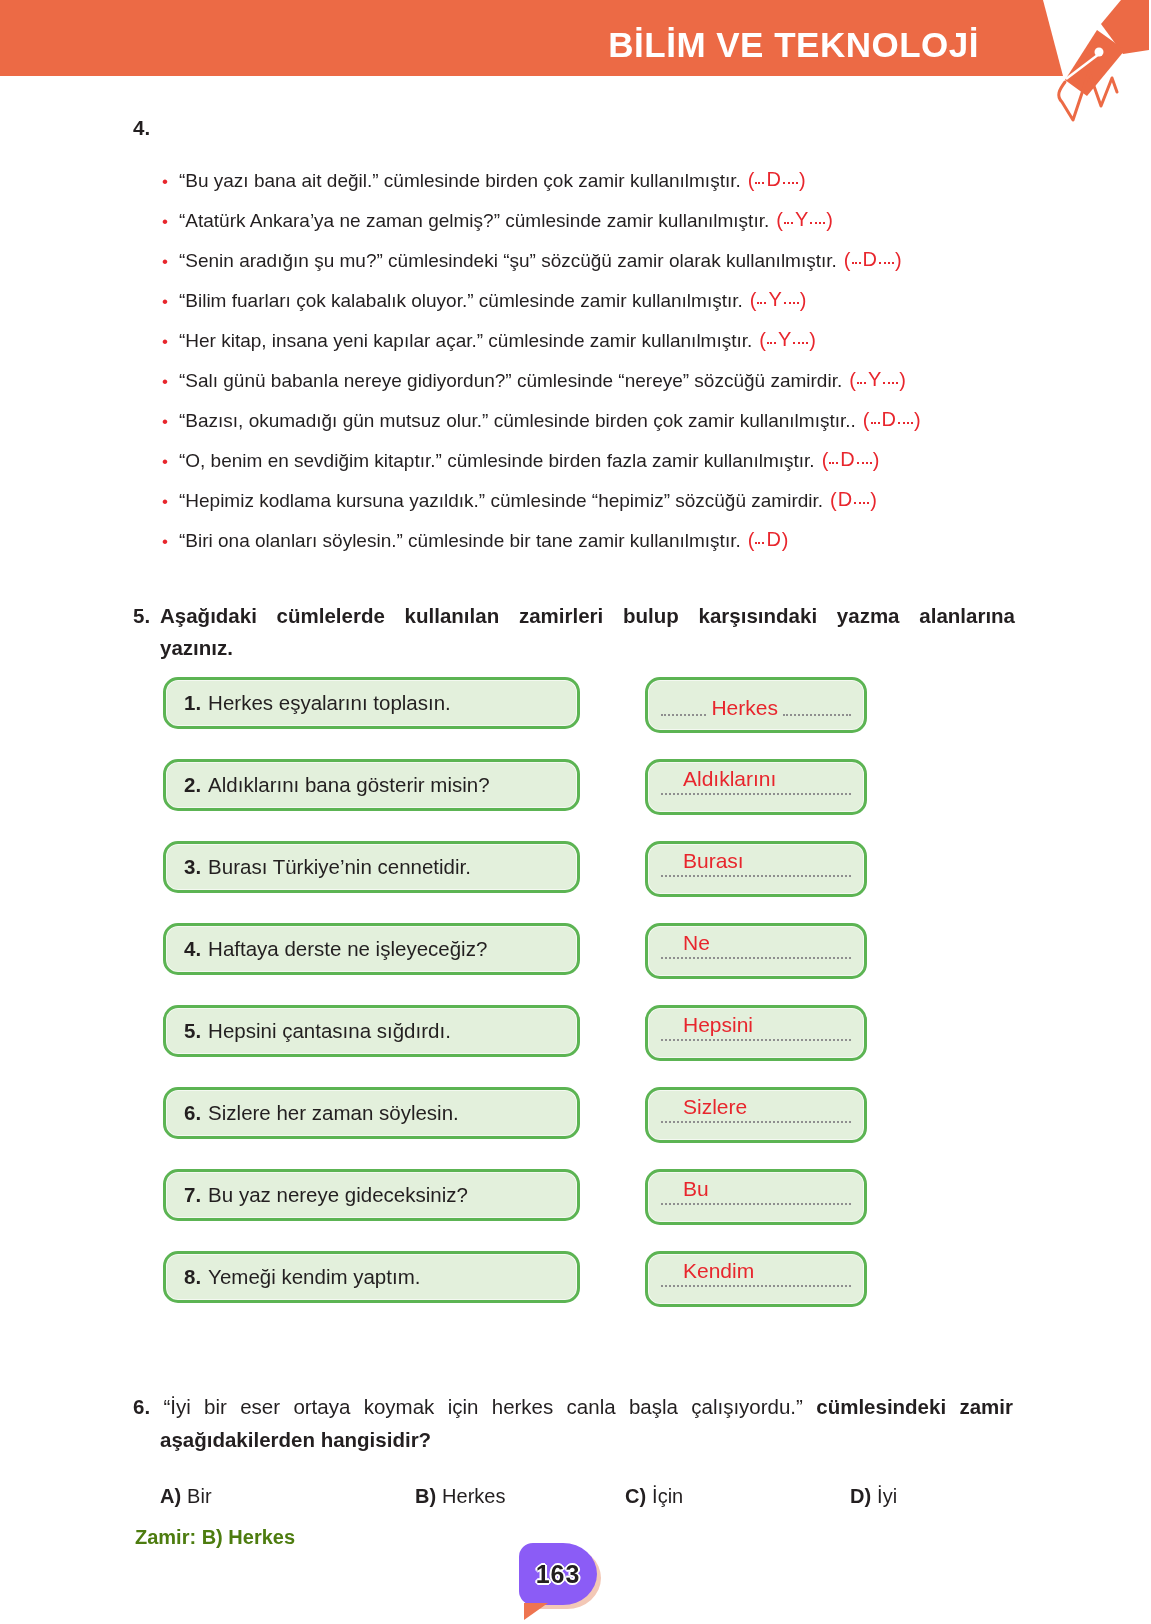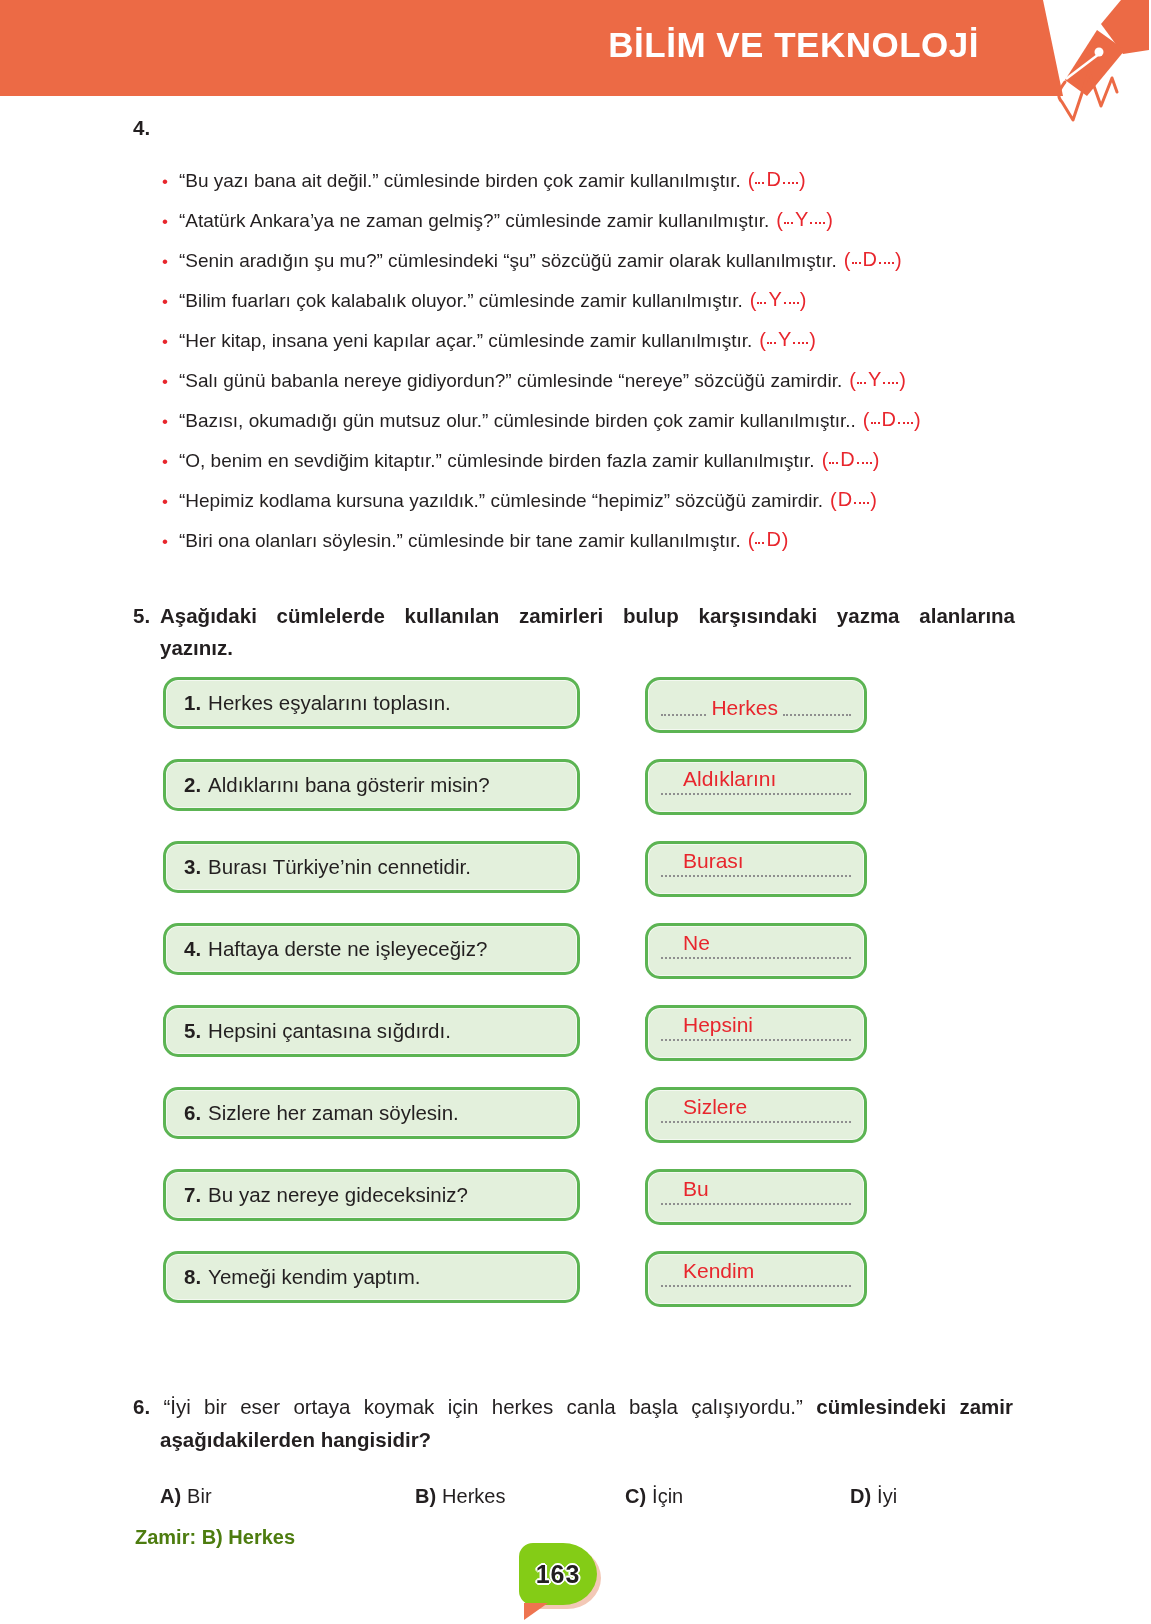--- a/index.html
+++ b/index.html
@@ -9,21 +9,21 @@
     width: 1151px; height: 1624px;
     background: #ffffff;
     font-family: "Liberation Sans", sans-serif;
     color: #231f20;
     overflow: hidden;
   }
 
   
   .banner {
     position: absolute; top: 0; left: 0;
-    width: 1063px; height: 96px;
+    width: 1063px; height: 76px;
     background: #ec6a45;
     clip-path: polygon(0 0, 1043px 0, 1063px 100%, 0 100%);
   }
   .banner-title {
     position: absolute; top: 25px; right: 84px;
     font-size: 35px; font-weight: bold; color: #ffffff;
     letter-spacing: 0.5px; white-space: nowrap;
   }
   .pen-svg { position: absolute; top: 0; right: 2px; width: 142px; height: 132px; }
 
@@ -97,21 +97,21 @@
   .q6opts b { margin-right: 6px; }
 
   
   .answer-note {
     position: absolute; left: 135px; top: 1518px;
     color: #4d7c0f; font-weight: bold; font-size: 20px; margin-top: 8px;
   }
   .page-badge {
     position: absolute; left: 519px; top: 1543px;
     width: 78px; height: 62px;
-    background: #84cc16;
+    background: #8b5cf6;
     border-radius: 14px 34px 34px 14px / 14px 31px 31px 14px;
     box-shadow: 4px 4px 0 #f3c8b6;
     text-align: center; line-height: 62px;
   }
   .page-badge::after {
     content: "";
     position: absolute; left: 5px; bottom: -15px;
     width: 0; height: 0;
     border-top: 17px solid #ee7450;
     border-right: 24px solid transparent;

